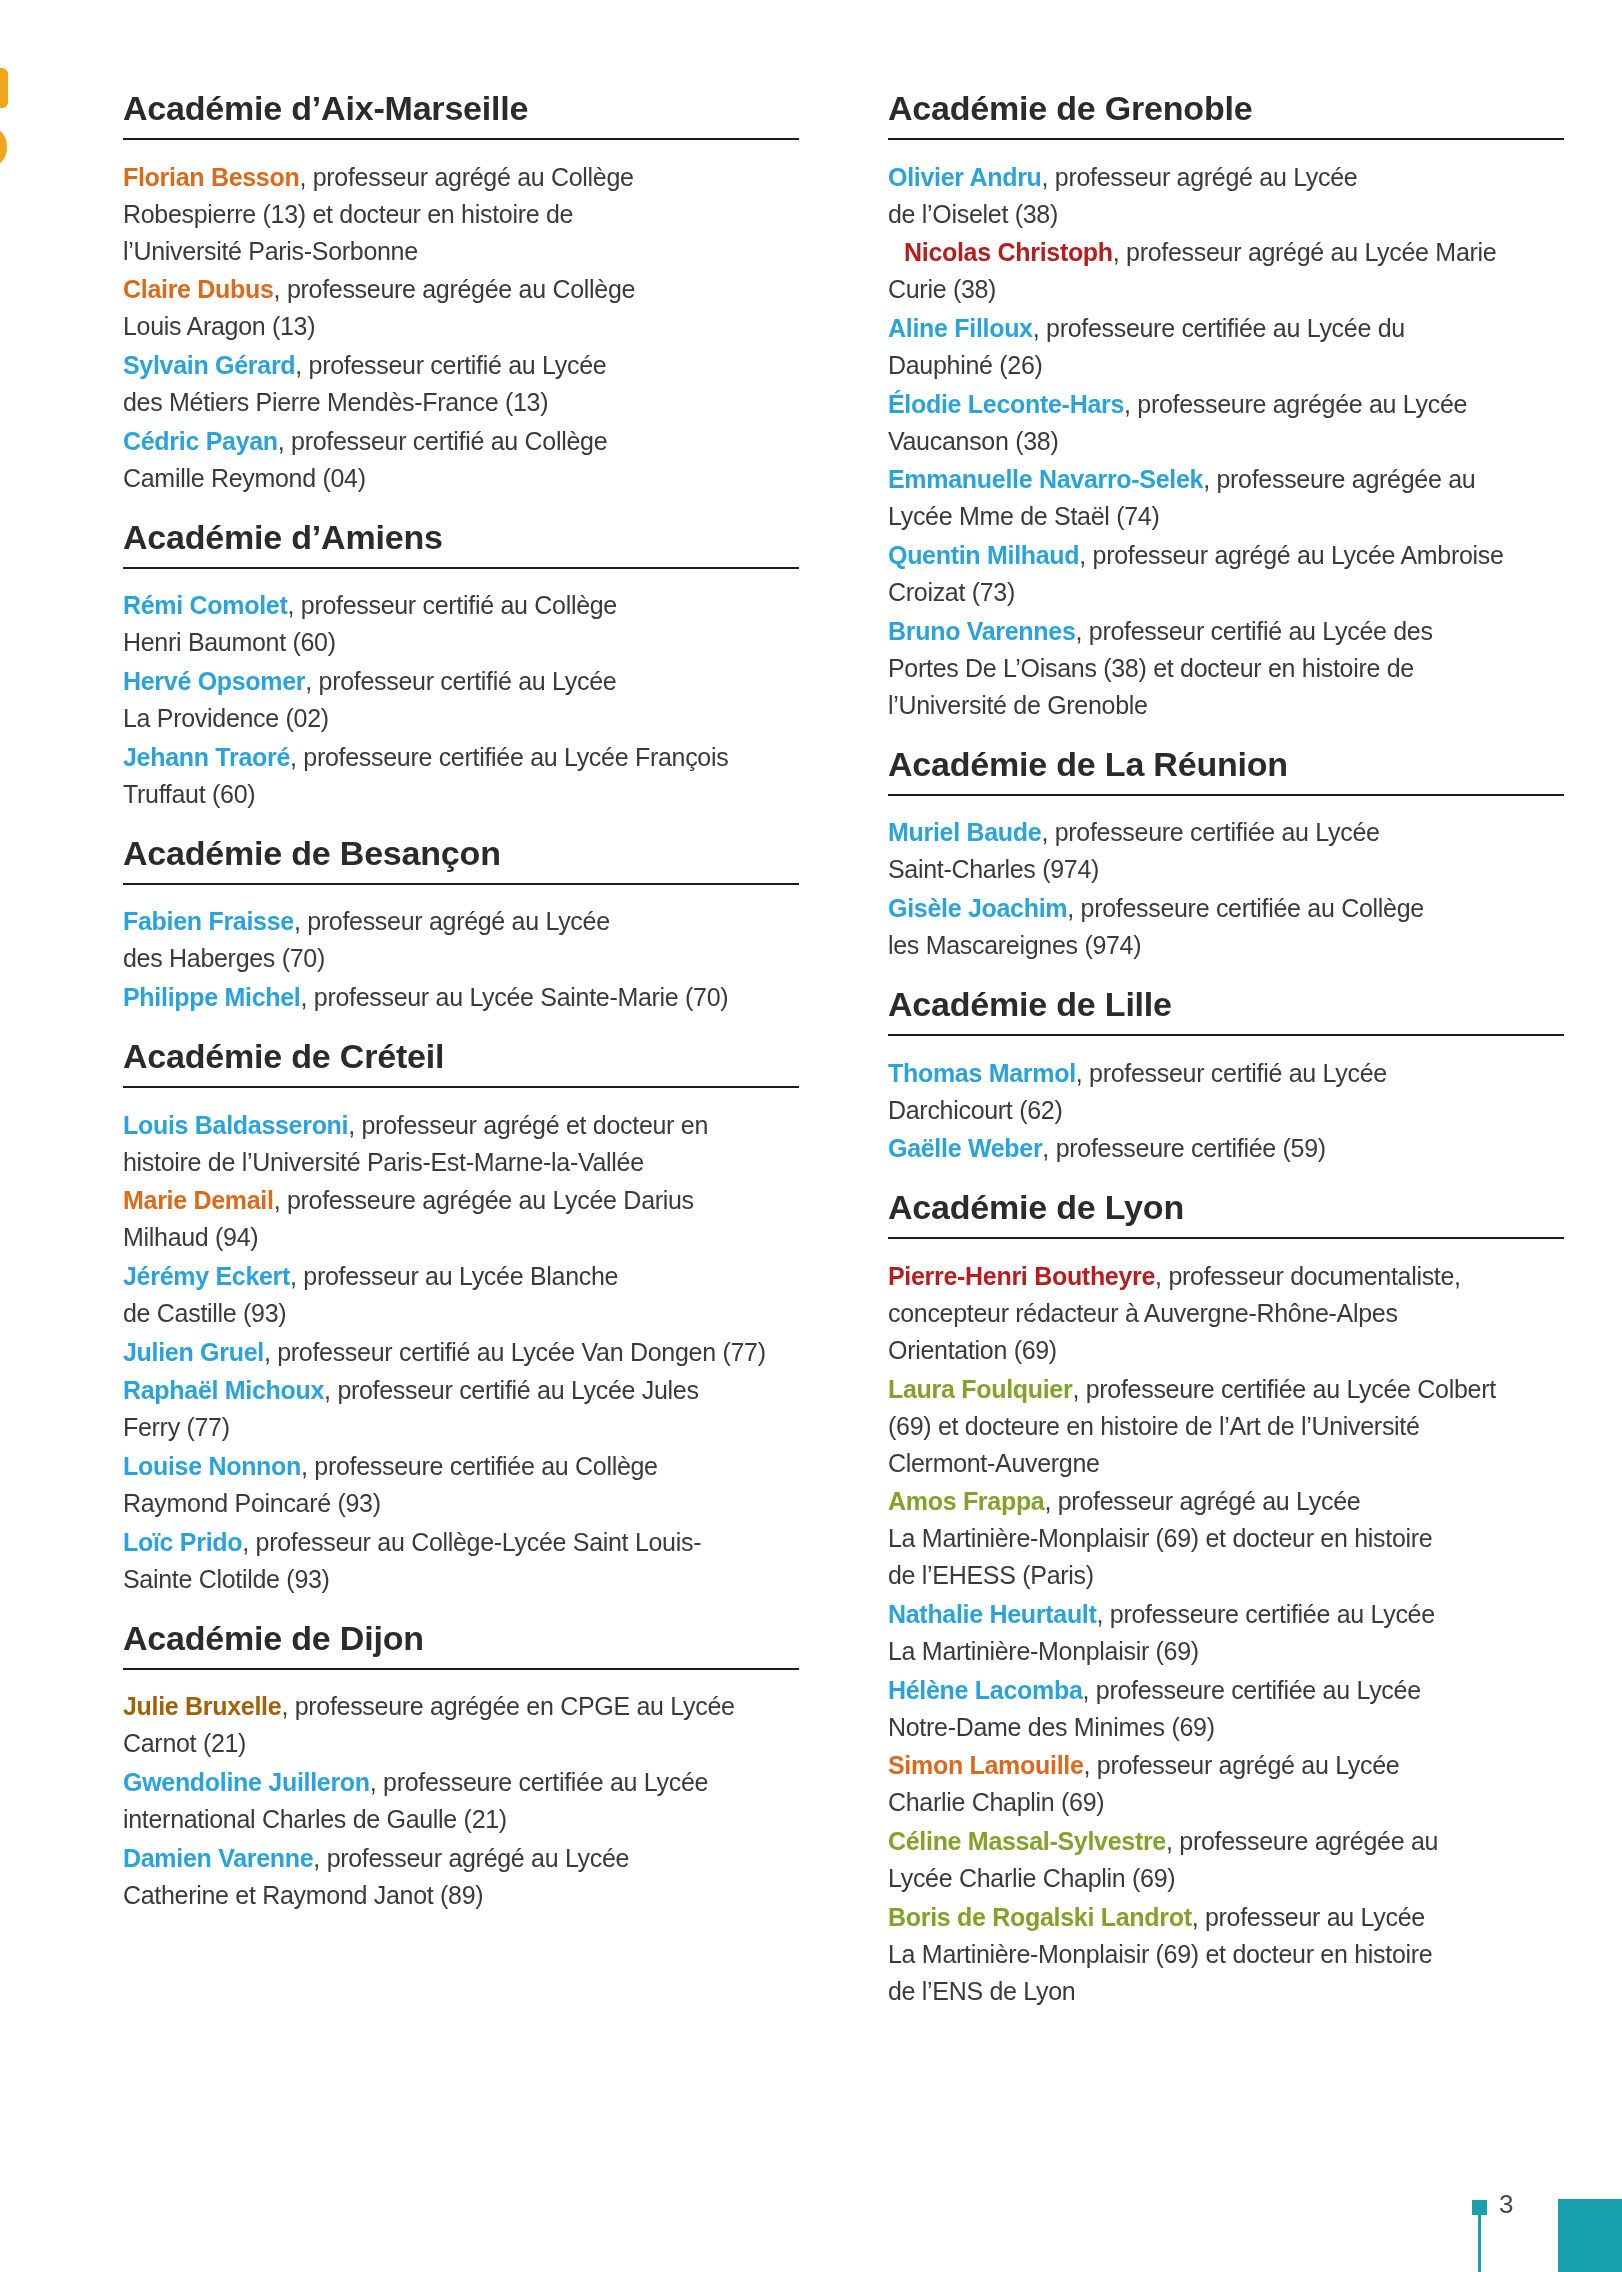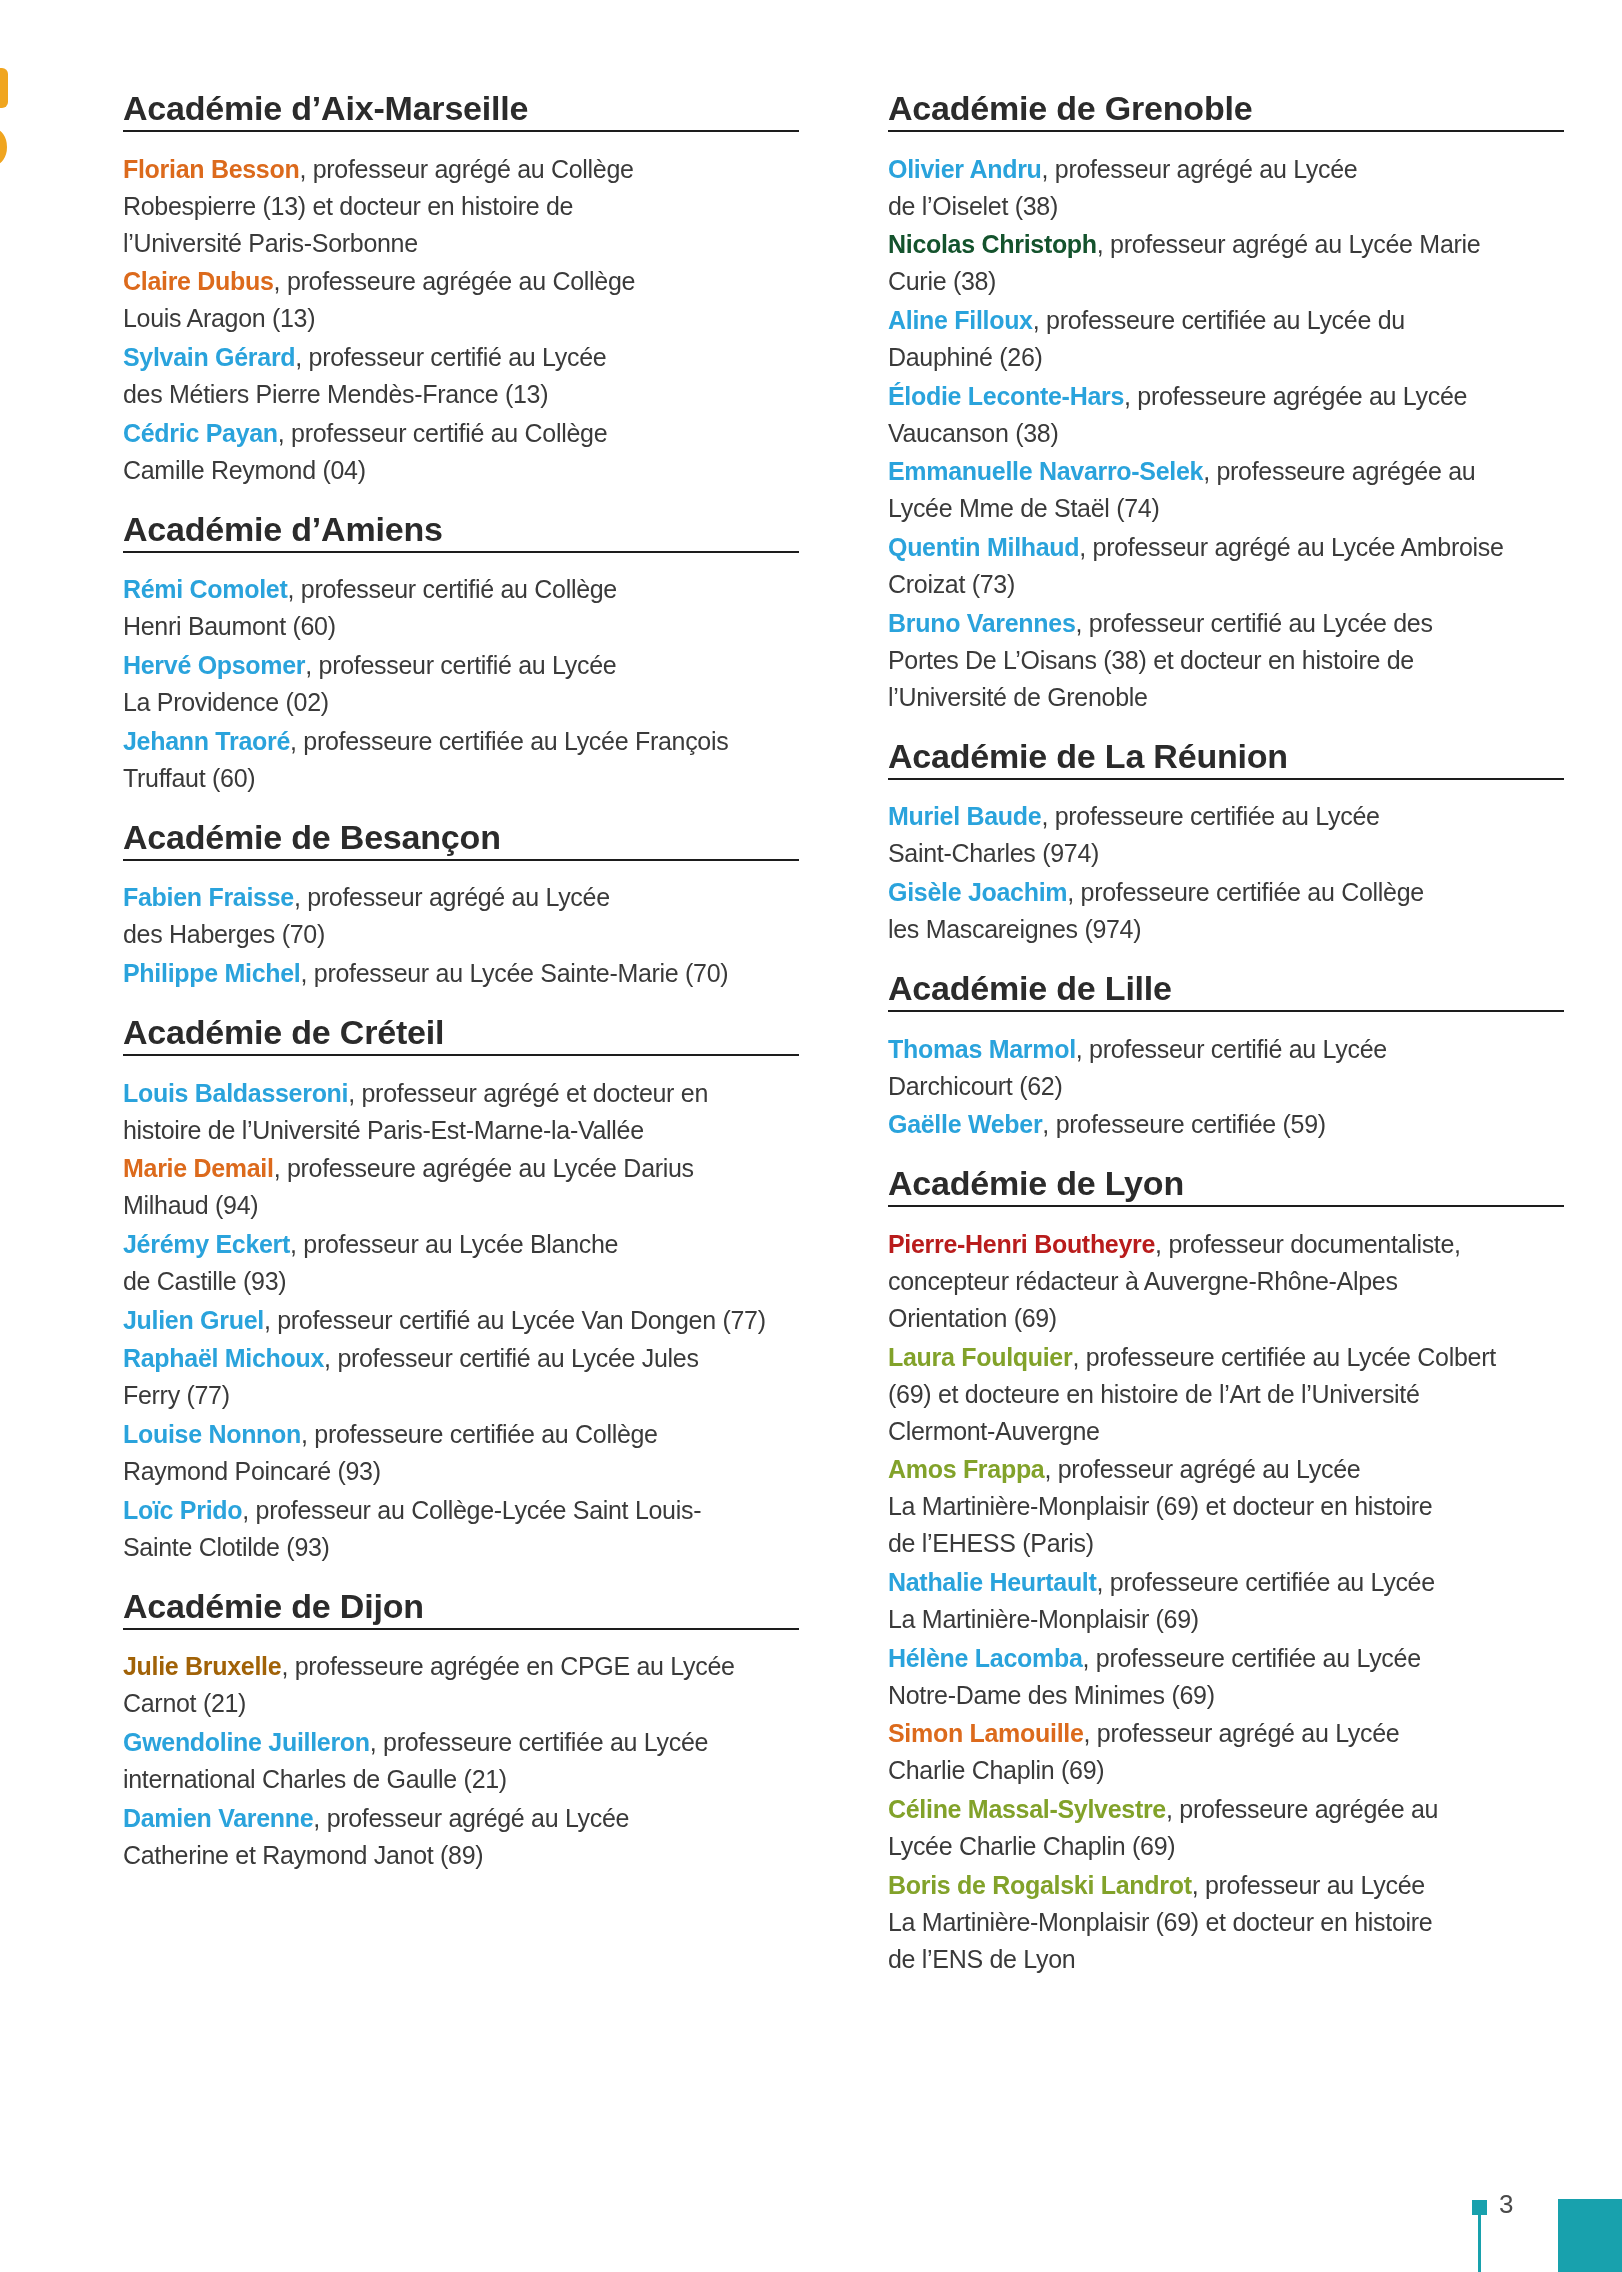--- a/index.html
+++ b/index.html
@@ -28,21 +28,21 @@
   }
 
   .col{position:absolute;top:90px;width:676px;}
   .col-left{left:123px;}
   .col-right{left:888px;}
 
   .section + .section{margin-top:22px;}
   .section-title{
     margin:0;font-size:34px;line-height:37px;font-weight:700;
     color:var(--heading);letter-spacing:-0.2px;
-    padding-bottom:3px;border-bottom:2.5px solid var(--rule);
+    padding-bottom:11px;border-bottom:2.5px solid var(--rule);
   }
   .entries{padding-top:18.6px;}
   .entry{
     margin:0 0 1.7px 0;width:720px;
     font-size:25px;line-height:37px;letter-spacing:-0.3px;
     color:var(--body-text);
     white-space:pre-line;
   }
   .entry:last-child{margin-bottom:0;}
   .pname{font-weight:700;}
@@ -123,21 +123,21 @@
 Catherine et Raymond Janot (89)</span></p>
         </div>
   </section>
     </div>
   <div class="col col-right">
       <section class="section">
     <h2 class="section-title">Académie de Grenoble</h2>
     <div class="entries">
           <p class="entry"><span class="pname" style="color: rgb(42, 163, 220);">Olivier Andru</span><span class="prole">, professeur agrégé au Lycée
 de l’Oiselet (38)</span></p>
-          <p class="entry"><span class="pname" style="color: #14532d;">Nicolas Christoph</span><span class="prole">, professeur agrégé au Lycée Marie
+          <p class="entry"><span class="pname" style="color: #b91c1c; margin-left: 16px;">Nicolas Christoph</span><span class="prole">, professeur agrégé au Lycée Marie
 Curie (38)</span></p>
           <p class="entry"><span class="pname" style="color: rgb(42, 163, 220);">Aline Filloux</span><span class="prole">, professeure certifiée au Lycée du
 Dauphiné (26)</span></p>
           <p class="entry"><span class="pname" style="color: rgb(42, 163, 220);">Élodie Leconte-Hars</span><span class="prole">, professeure agrégée au Lycée
 Vaucanson (38)</span></p>
           <p class="entry"><span class="pname" style="color: rgb(42, 163, 220);">Emmanuelle Navarro-Selek</span><span class="prole">, professeure agrégée au
 Lycée Mme de Staël (74)</span></p>
           <p class="entry"><span class="pname" style="color: rgb(42, 163, 220);">Quentin Milhaud</span><span class="prole">, professeur agrégé au Lycée Ambroise
 Croizat (73)</span></p>
           <p class="entry"><span class="pname" style="color: rgb(42, 163, 220);">Bruno Varennes</span><span class="prole">, professeur certifié au Lycée des

